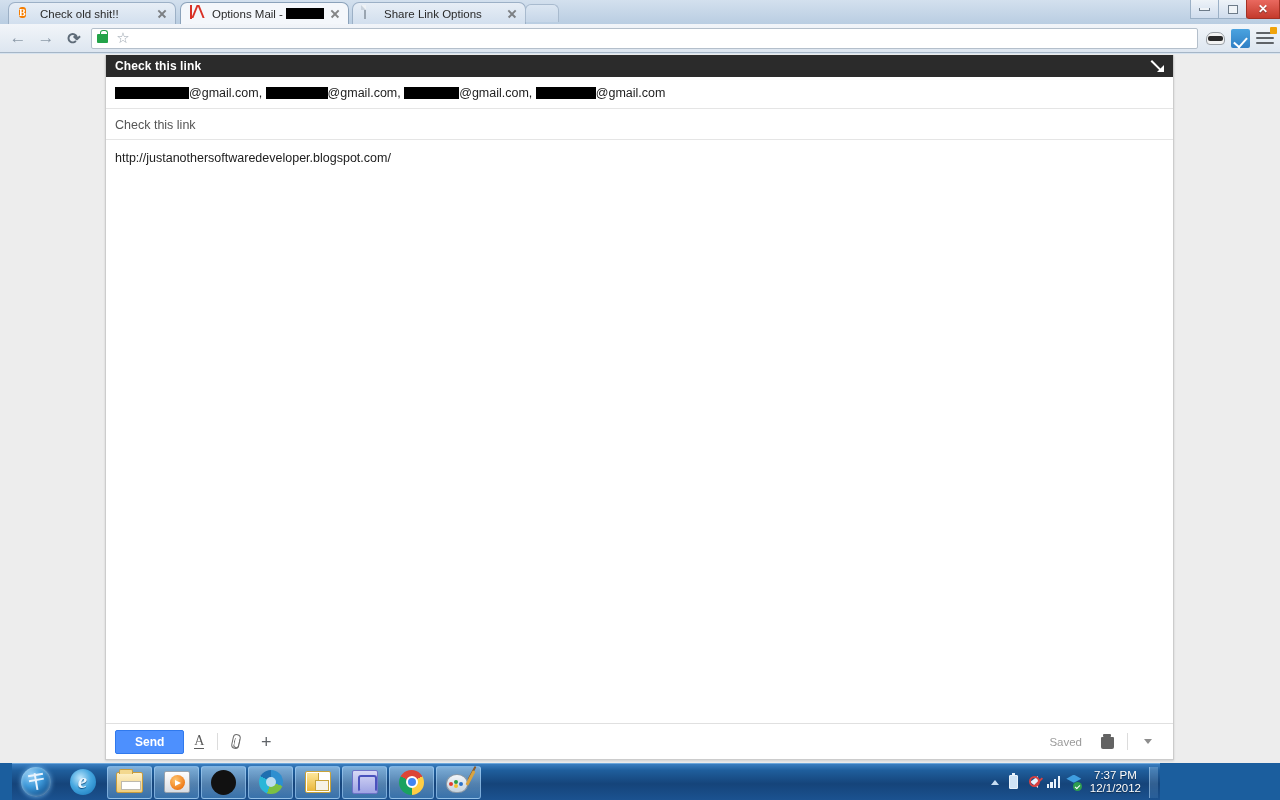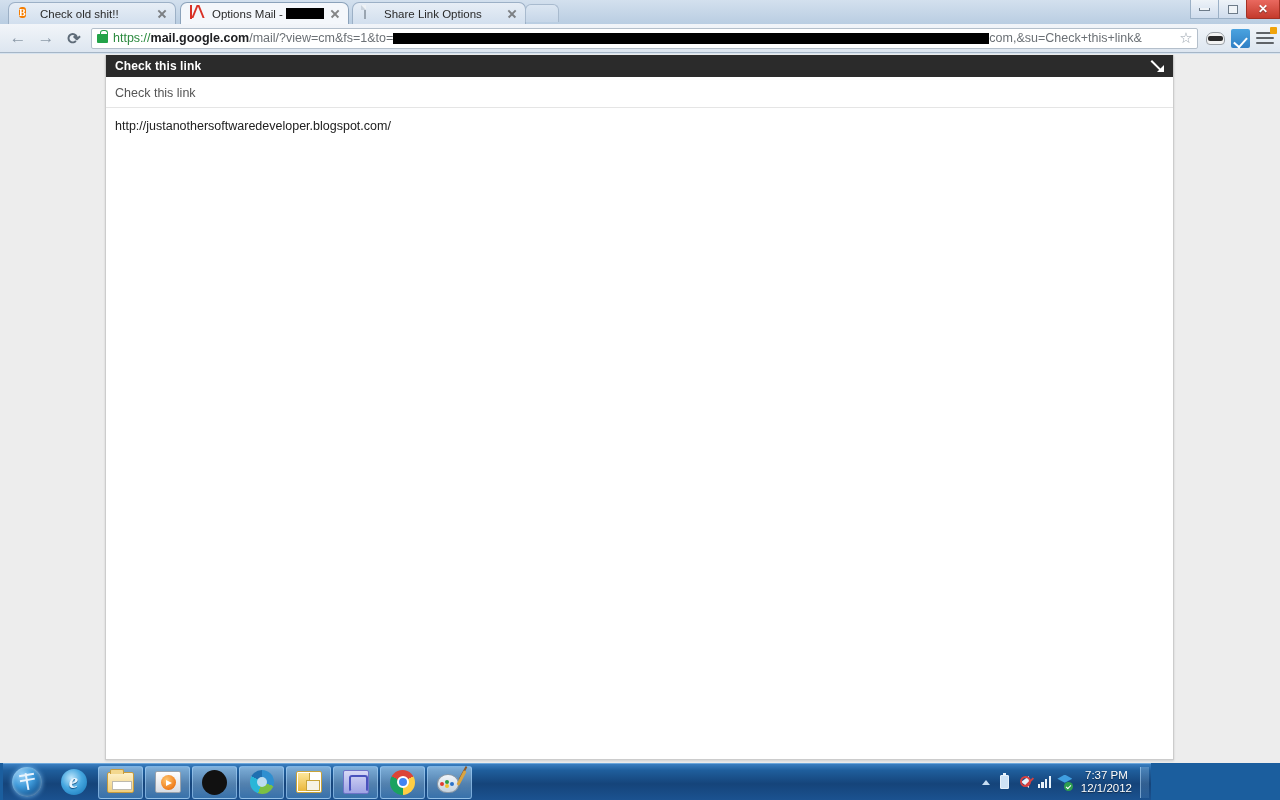--- a/index.html
+++ b/index.html
@@ -195,21 +195,21 @@
   .trash { width:13px; height:15px; position:relative; }
   .trash::before{ content:""; position:absolute; left:0; top:3px; width:13px;height:12px;
                   background:#636363; border-radius:1px 1px 2px 2px;}
   .trash::after { content:""; position:absolute; left:2.5px; top:0; width:8px;height:3px;
                   background:#636363; border-radius:1px;}
   .caret-dn { width:0;height:0;border-left:4.5px solid transparent;border-right:4.5px solid transparent;
               border-top:5px solid #8d8d8d; }
 
   
   #taskbar {
-    position: absolute; left: 3px; bottom: 0; width: 1148px; height: 37px;
+    position: absolute; left: 12px; bottom: 0; width: 1148px; height: 37px;
     background: linear-gradient(#3a7ec0 0%, #1f5e9c 18%, #15447a 55%, #1b5290 100%);
     border-top: 1px solid #6ea8dc;
     display: flex; align-items: center; justify-content: space-between;
   }
   #start-orb {
     width: 44px; height: 33px; margin-left: 2px; position: relative;
     display:flex;align-items:center;justify-content:center;
   }
   .orb {
     width: 30px; height: 30px; border-radius: 50%;
@@ -367,27 +367,20 @@
     </div>
   </div>
 
   <div id="toolbar">
     <div class="navbtn">←</div>
     <div class="navbtn">→</div>
     <div class="navbtn reload">⟳</div>
 
     <div id="omnibox">
       <span class="lock"></span>
-      <span class="url">
-        <span class="scheme">https://</span>
-          <span class="host">mail.google.com</span>
-          <span class="path">/mail/?view=cm&amp;fs=1&amp;to=</span>
-          <span class="redact" id="url-redact" style="width: 596px;"></span>
-          <span class="path">com,&amp;su=Check+this+link&amp;</span>
-      </span>
       <span class="star">☆</span>
     </div>
 
     <div class="ext">
         <span class="ext-mask"></span>
       </div>
     <div class="ext">
         <span class="ext-blue"></span>
       </div>
     <div class="menu-btn">
@@ -401,29 +394,55 @@
   <div id="page">
     <div id="compose">
 
       <div id="compose-header">
         <span id="compose-title">Check this link</span>
         <span class="hdr-icon">
             <span class="arrow-se"></span>
           </span>
       </div>
 
+      <div class="field" id="field-to">
+        <span class="recips" id="recips"><span class="recip-redact" style="width: 74px;"></span><span>@gmail.com, </span><span class="recip-redact" style="width: 62px;"></span><span>@gmail.com, </span><span class="recip-redact" style="width: 55px;"></span><span>@gmail.com, </span><span class="recip-redact" style="width: 60px;"></span><span>@gmail.com</span></span>
+      </div>
 
       <div class="field" id="field-subj">
         <span>Check this link</span>
       </div>
 
       <div id="field-body">
         <span>http://justanothersoftwaredeveloper.blogspot.com/</span>
       </div>
 
+      <div id="compose-footer">
+        <div id="send-btn">Send</div>
+        <div class="foot-icon">
+            <span class="fmt-A">A</span>
+          </div>
+        <div class="foot-sep"></div>
+        <div class="foot-icon">
+            <span class="clip"></span>
+          </div>
+        <div class="foot-icon">
+            <span class="plus">+</span>
+          </div>
+        <div id="foot-right">
+          <span id="saved-label">Saved</span>
+          <span class="foot-icon">
+              <span class="trash"></span>
+            </span>
+          <span class="foot-sep"></span>
+          <span class="foot-icon">
+              <span class="caret-dn"></span>
+            </span>
+        </div>
+      </div>
 
     </div>
   </div>
 </div>
 
 <div id="taskbar">
   <div id="start-orb">
       <span class="orb"></span>
     </div>
 

